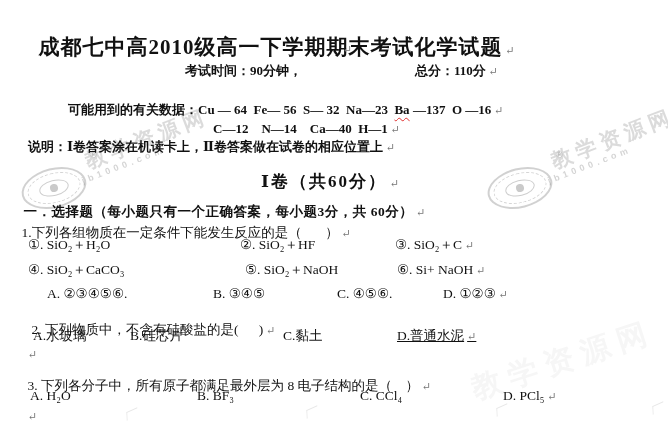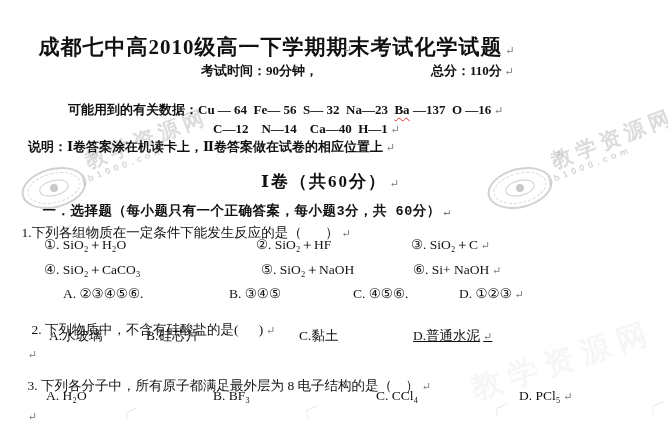--- a/index.html
+++ b/index.html
@@ -24,21 +24,21 @@
     margin-left:3px;letter-spacing:0;
   }
   .wavy{
     text-decoration-line:underline;
     text-decoration-style:wavy;
     text-decoration-color:#e03030;
     text-decoration-thickness:1px;
     text-underline-offset:3px;
   }
   .opt{position:absolute;white-space:pre;font-size:13.5px;}
-  .row{position:absolute;left:16px;width:548px;height:18px;}
+  .row{position:absolute;left:0;width:548px;height:18px;}
 
   
   .stamp{position:absolute;width:210px;height:115px;pointer-events:none;}
   .stamp-band{
     position:absolute;
     transform:rotate(-21deg);transform-origin:left center;
     font-size:21px;font-weight:bold;letter-spacing:5px;
     color:rgba(90,90,90,0.22);white-space:pre;
   }
   .stamp-domain{
@@ -139,21 +139,21 @@
   </div>
 
   <div class="abs meta b" style="left:15px;top:122px;">
     <span>说明：Ⅰ卷答案涂在机读卡上，Ⅱ卷答案做在试卷的相应位置上</span><span class="ret">↵</span>
   </div>
 
   <div class="abs section-title b" style="left:236px;top:150px;">
     <span>Ⅰ卷（共60分）</span><span class="ret">↵</span>
   </div>
 
-  <div class="abs choice-header b" style="left:8px;top:187px;font-family:Liberation Mono, monospace;">
+  <div class="abs choice-header b" style="left:8px;top:187px;">
     <span>一．选择题（每小题只有一个正确答案，每小题3分，共 60分）</span><span class="ret">↵</span>
   </div>
 
   <div class="abs body-line" style="left:8px;top:208px;">
     <span>1.下列各组物质在一定条件下能发生反应的是（       ）</span><span class="ret">↵</span>
   </div>
 
   <div class="row" style="top:236px;">
     <span class="opt" style="left:28px;">①. SiO₂＋H₂O</span>
     <span class="opt" style="left:240px;">②. SiO₂＋HF</span>

